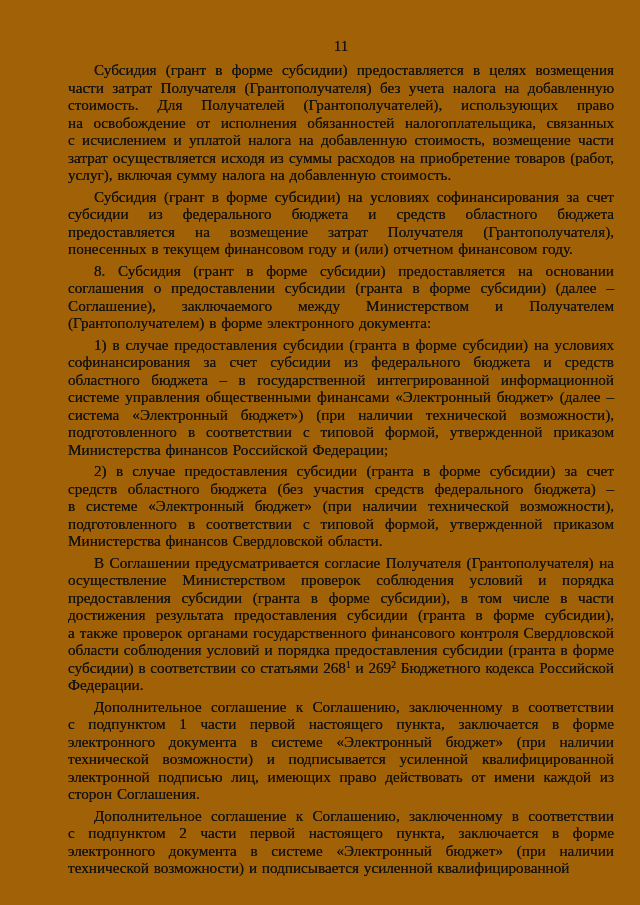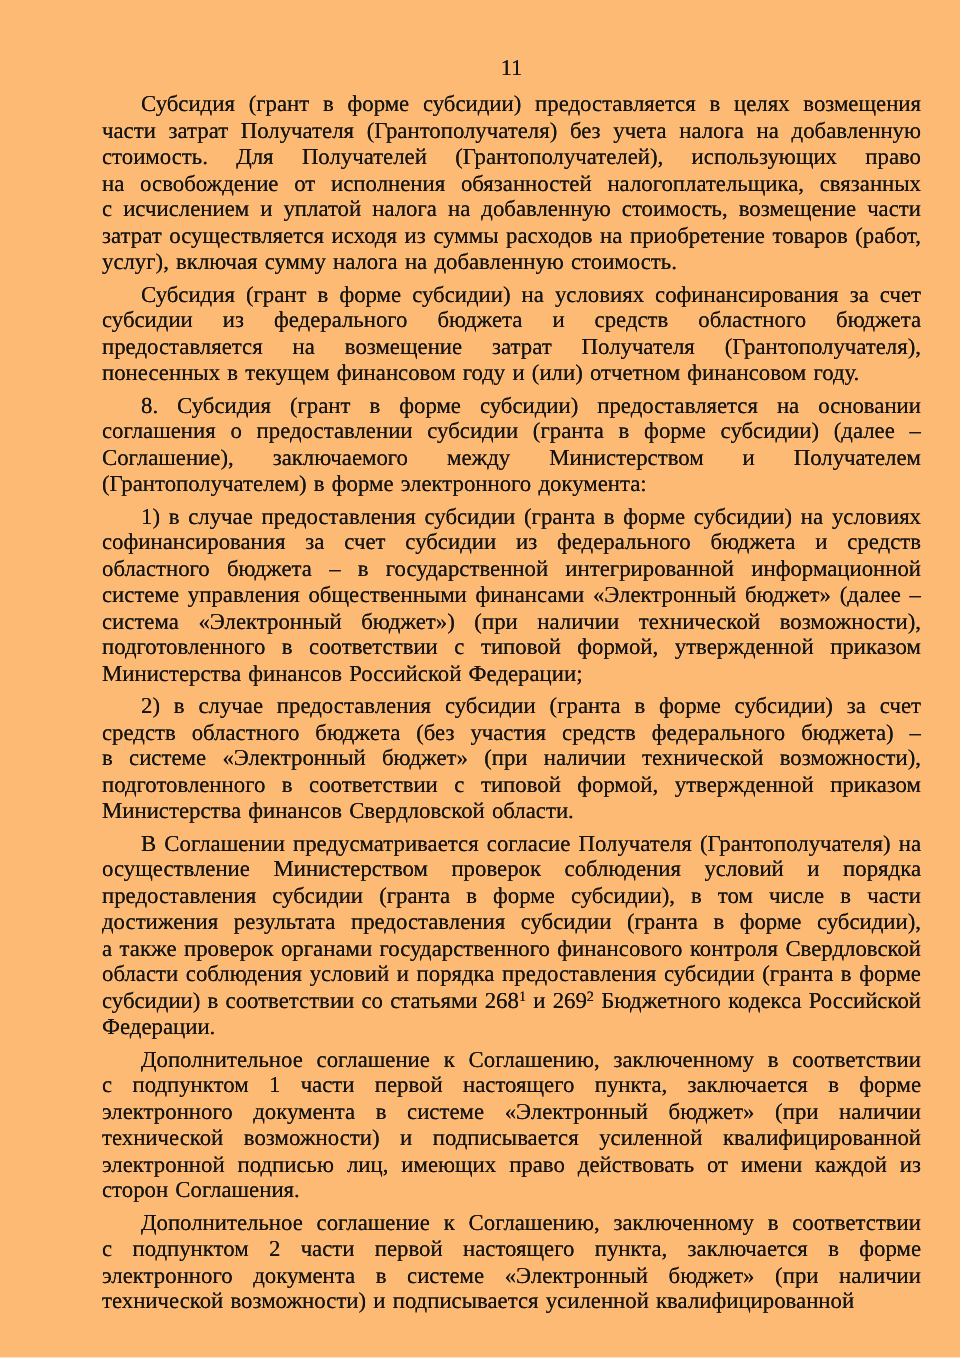--- a/index.html
+++ b/index.html
@@ -4,21 +4,21 @@
 <style>
   html, body {
     margin: 0;
     padding: 0;
     background: #ffffff;
   }
   .page {
     position: relative;
     width: 640px;
     height: 905px;
-    background: #fdba74;
+    background: #a16207;
     overflow: hidden;
     font-family: "Liberation Serif", "DejaVu Serif", serif;
     color: #141414;
   }
   .page-number {
     position: absolute;
     top: 38px;
     left: 64px;
     right: 22px;
     text-align: center;

